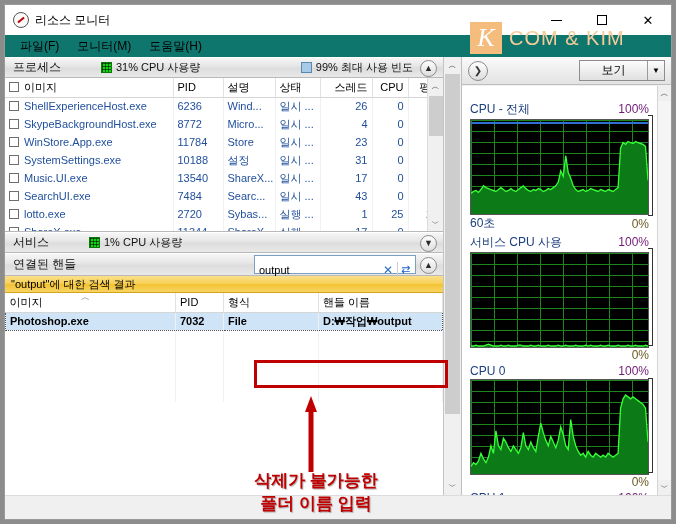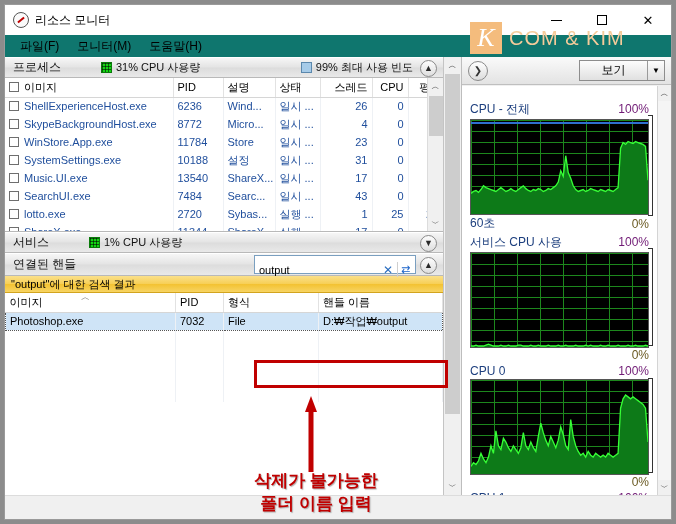--- a/index.html
+++ b/index.html
@@ -334,21 +334,21 @@
   #handle-table-wrap { flex: 1; }
   table.grid tbody tr.selected td {
     background: #cfe4f7;
     color: #000;
     border-top: 1px dotted #555;
     border-bottom: 1px dotted #555;
   }
   table.grid tbody tr.selected td:first-child { border-left: 1px dotted #555; }
   table.grid tbody tr.selected td:last-child { border-right: 1px dotted #555; margin-top: 39px; }
   .handle-head th { color:#000; }
-  .handle-body td { color: #000 !important; }
+  .handle-body td { color: #000 !important; font-weight: bold; }
 
   
   .anno-arrow {
     position: absolute;
     left: 299px; top: 339px;
     width: 14px; height: 76px;
     z-index: 30;
     pointer-events: none;
   }
   .anno-text {

